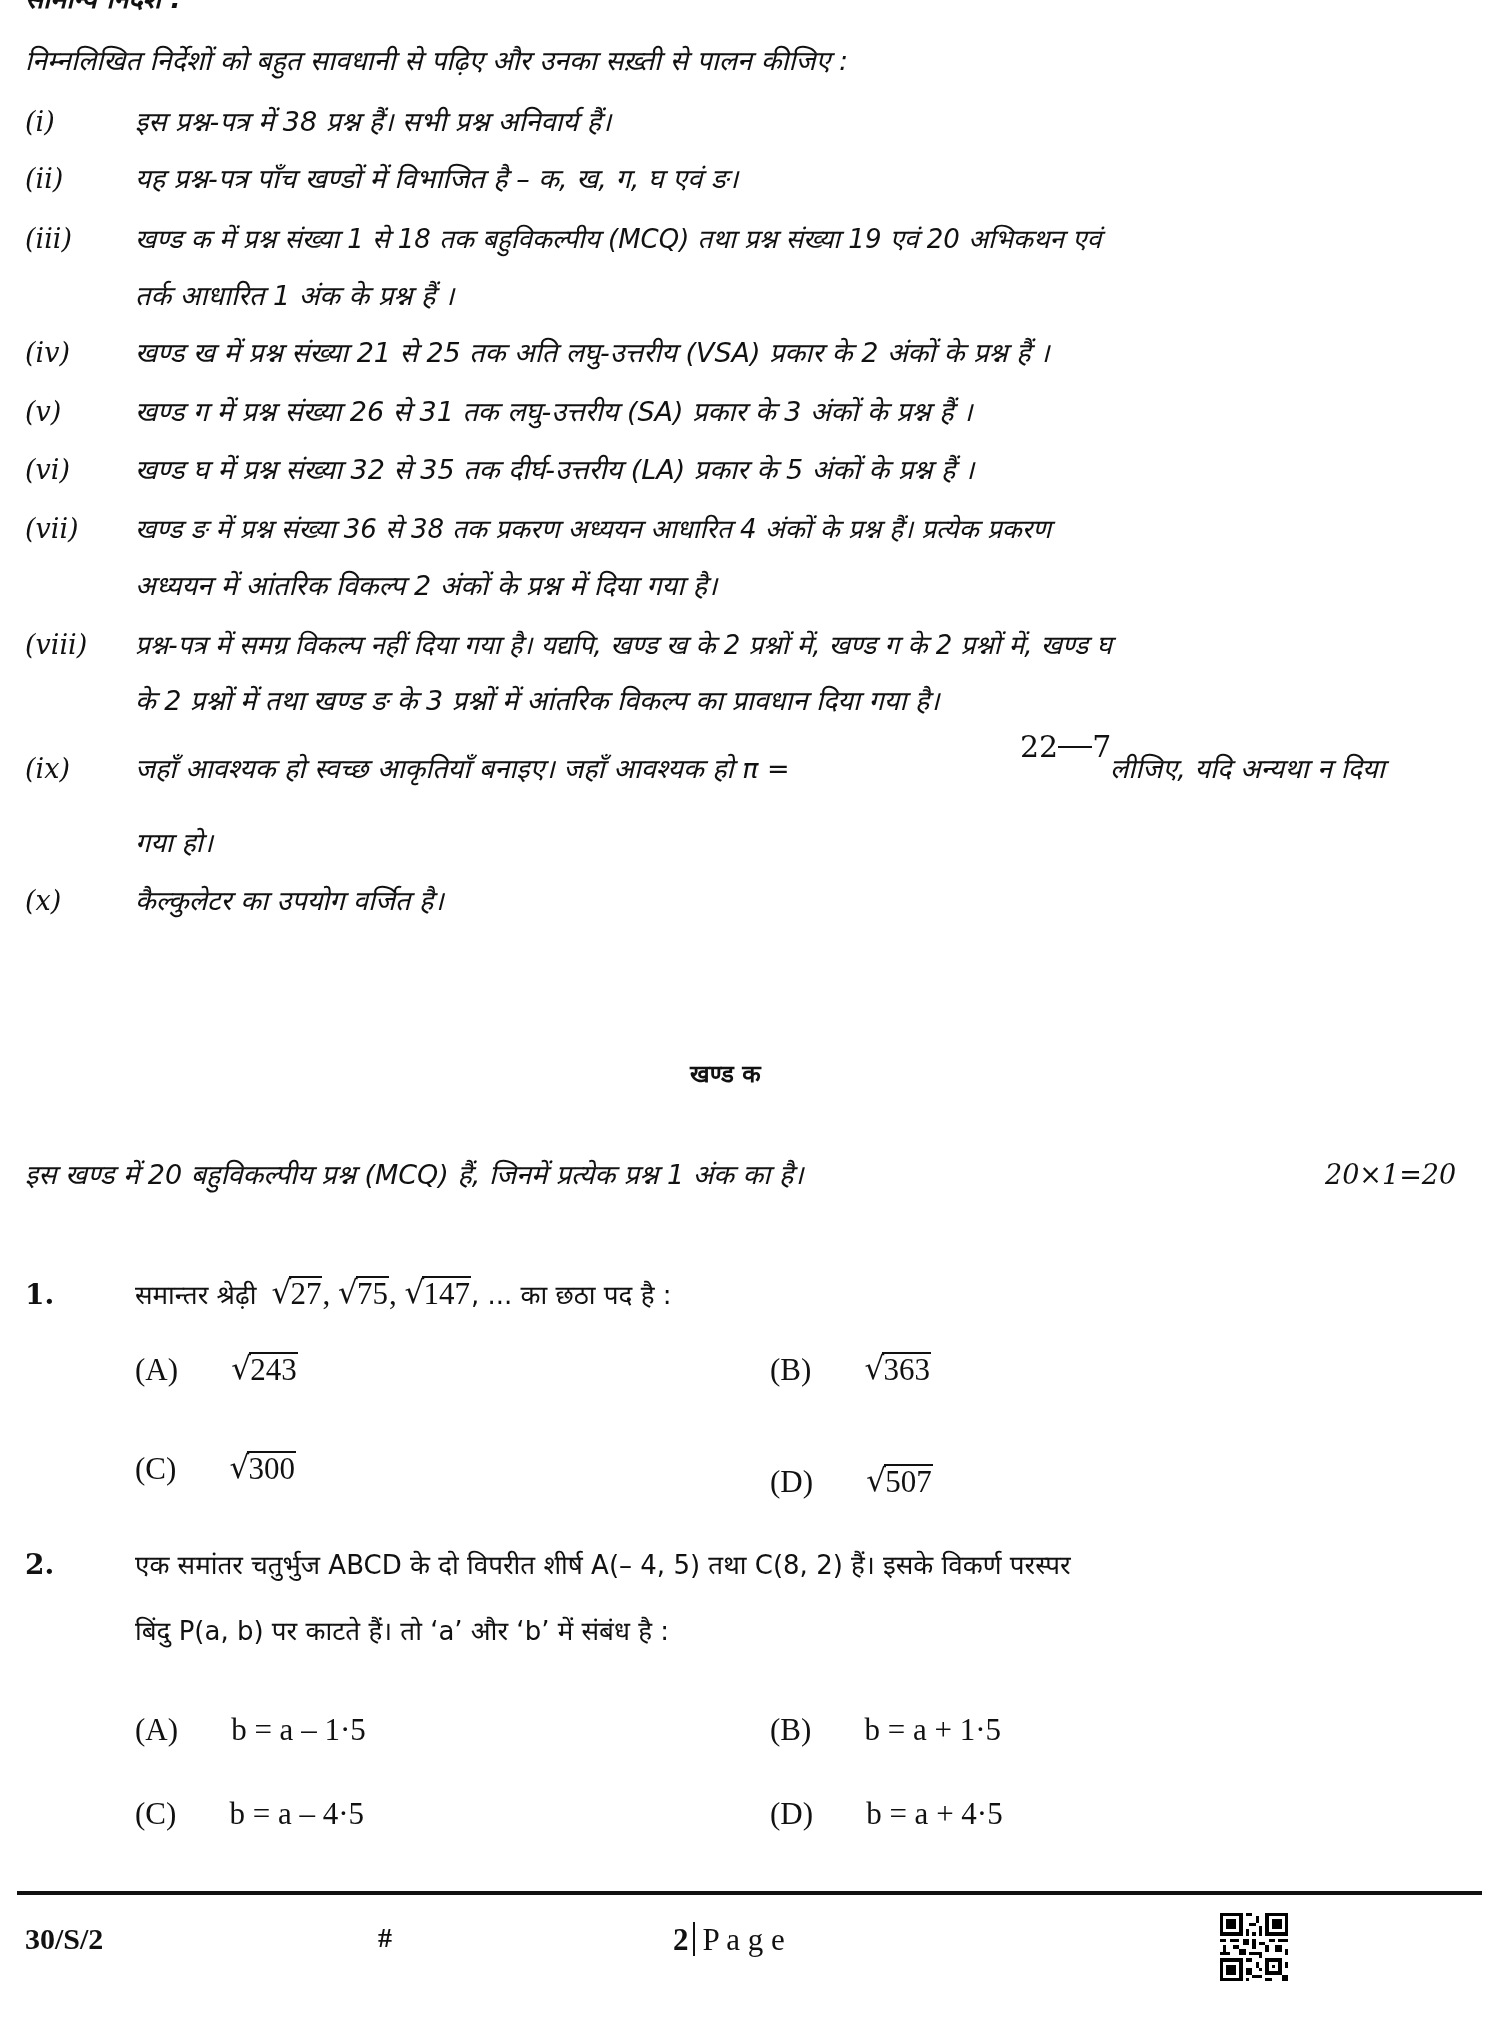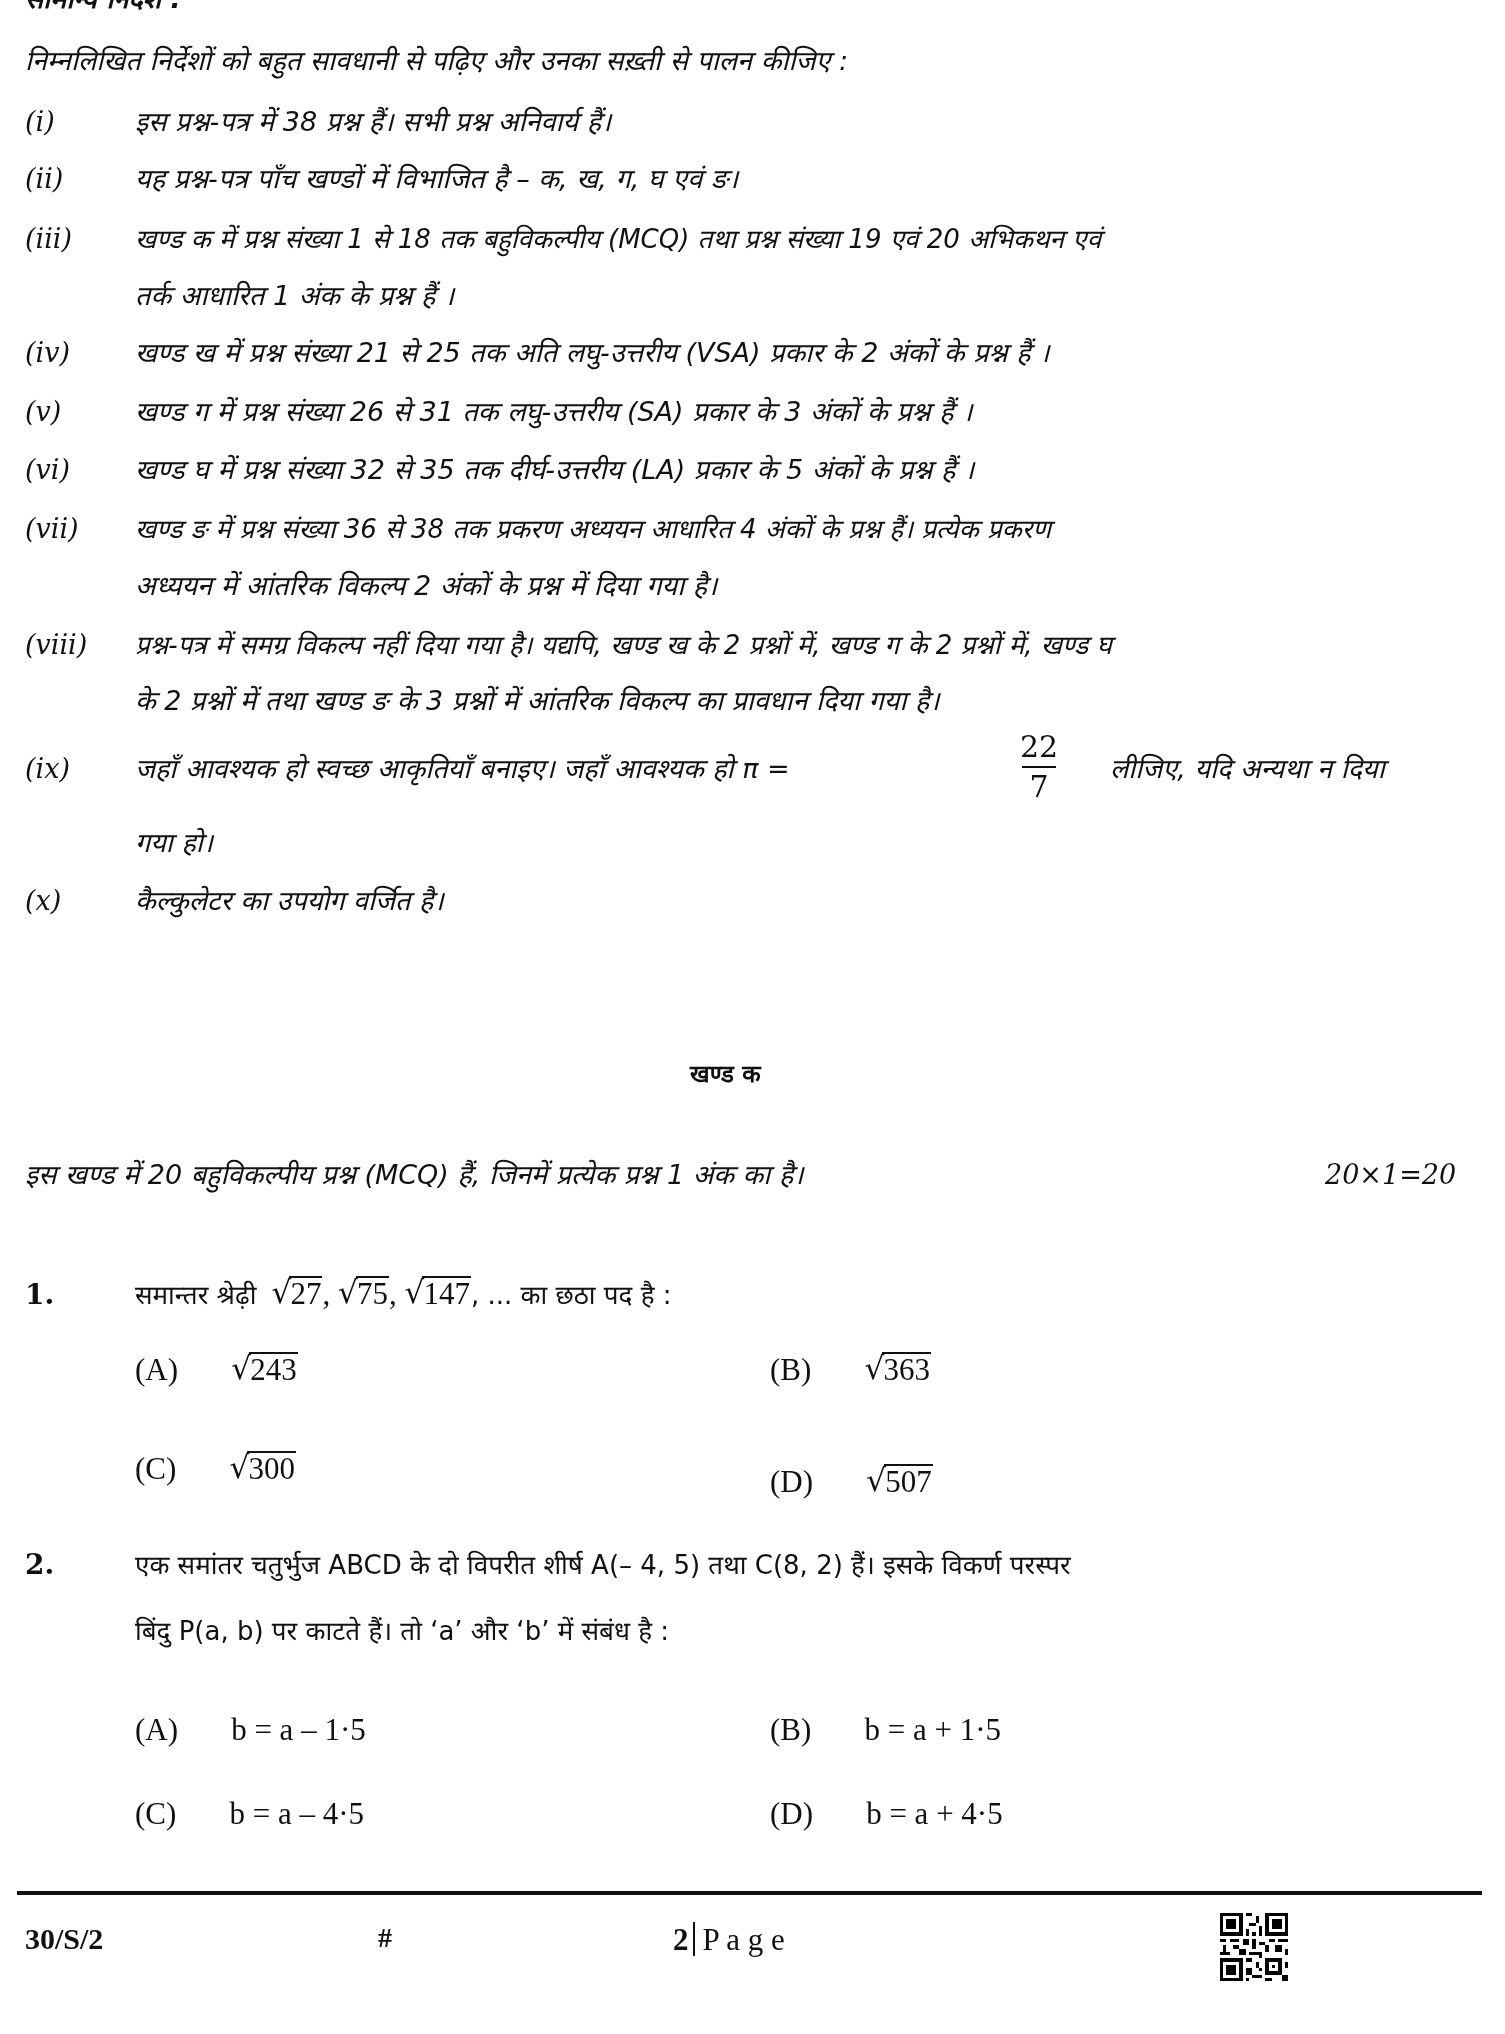--- a/index.html
+++ b/index.html
@@ -9,21 +9,21 @@
   .hi { font-family: "DejaVu Sans", sans-serif; font-style: italic; font-size: 27px; line-height: 34px; }
   .hib { font-weight: bold; }
   .roman { font-family: "DejaVu Serif", serif; font-style: italic; font-size: 27px; line-height: 34px; }
   .qnum { font-family: "DejaVu Serif", serif; font-weight: bold; font-size: 28px; line-height: 34px; }
   .qtext { font-family: "DejaVu Sans", sans-serif; font-size: 26px; line-height: 34px; }
   .opt-label { font-family: "Liberation Serif", serif; font-size: 31px; line-height: 36px; }
   .opt-val { font-family: "Liberation Serif", serif; font-size: 31px; line-height: 36px; }
   .sqrt { display: inline-block; position: relative; padding-left: 18px; }
   .sqrt::before { content: "\221A"; position: absolute; left: 0; top: -2px; font-family: "DejaVu Serif", serif; font-size: 1em; }
   .sqrt span { border-top: 2px solid #111; padding: 0 1px; display: inline-block; line-height: 1.05; }
-  .frac { display: inline-flex; flex-direction: column; align-items: center; vertical-align: middle; font-family: "DejaVu Serif", serif; font-size: 30px; line-height: 34px; }
+  .frac { display: inline-flex; align-items: center; vertical-align: middle; font-family: "DejaVu Serif", serif; font-size: 30px; line-height: 34px; }
   .frac .bar { width: 34px; height: 2px; background: #111; margin: 2px 0; }
   .section-title { font-family: "DejaVu Sans", sans-serif; font-weight: bold; font-size: 24px; }
   .footer-line { position: absolute; left: 17px; top: 1891px; width: 1465px; height: 4px; background: #111; }
   .footer-text { font-family: "Liberation Serif", serif; font-size: 31px; }
   .qr { position: absolute; left: 1220px; top: 1913px; width: 68px; height: 68px; }
 </style>
 </head>
 <body>
 
 <div class="abs hi hib" style="left:25px; top:-18px;">सामान्य निर्देश :</div>

